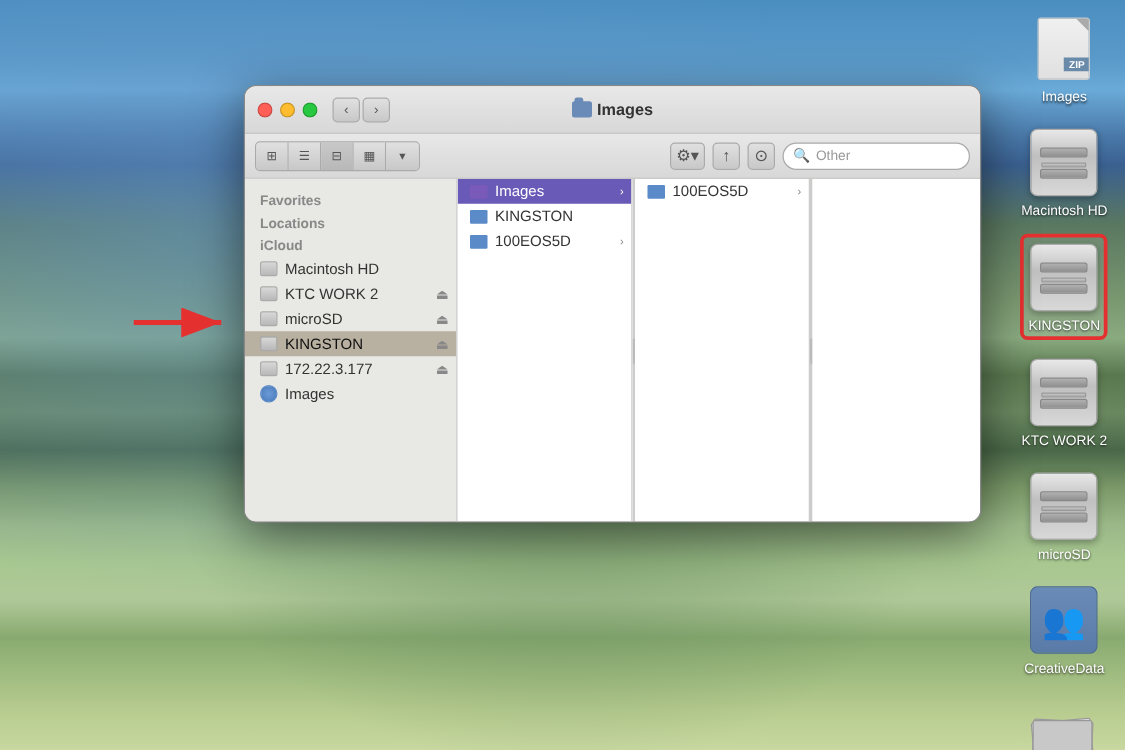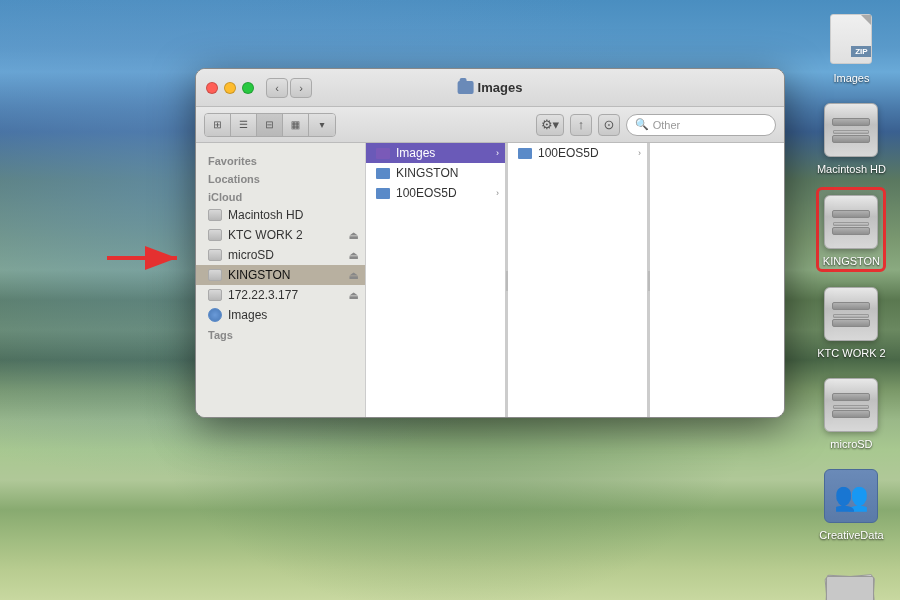--- a/index.html
+++ b/index.html
@@ -696,21 +696,20 @@
           <span class="eject-btn">⏏</span>
         </div>
 
         <div class="sidebar-item">
           <div class="sidebar-item-icon">
             <div class="mini-globe"></div>
           </div>
           <span>Images</span>
         </div>
 
-        <div class="sidebar-section-label">Tags</div>
       </div>
 
       <div class="file-browser">
 
         <div class="file-column" style="width:160px;position:relative;">
 
           <div class="file-item selected">
             <div class="folder-icon-file folder-purple"></div>
             <span>Images</span>
             <span class="file-chevron">›</span>

